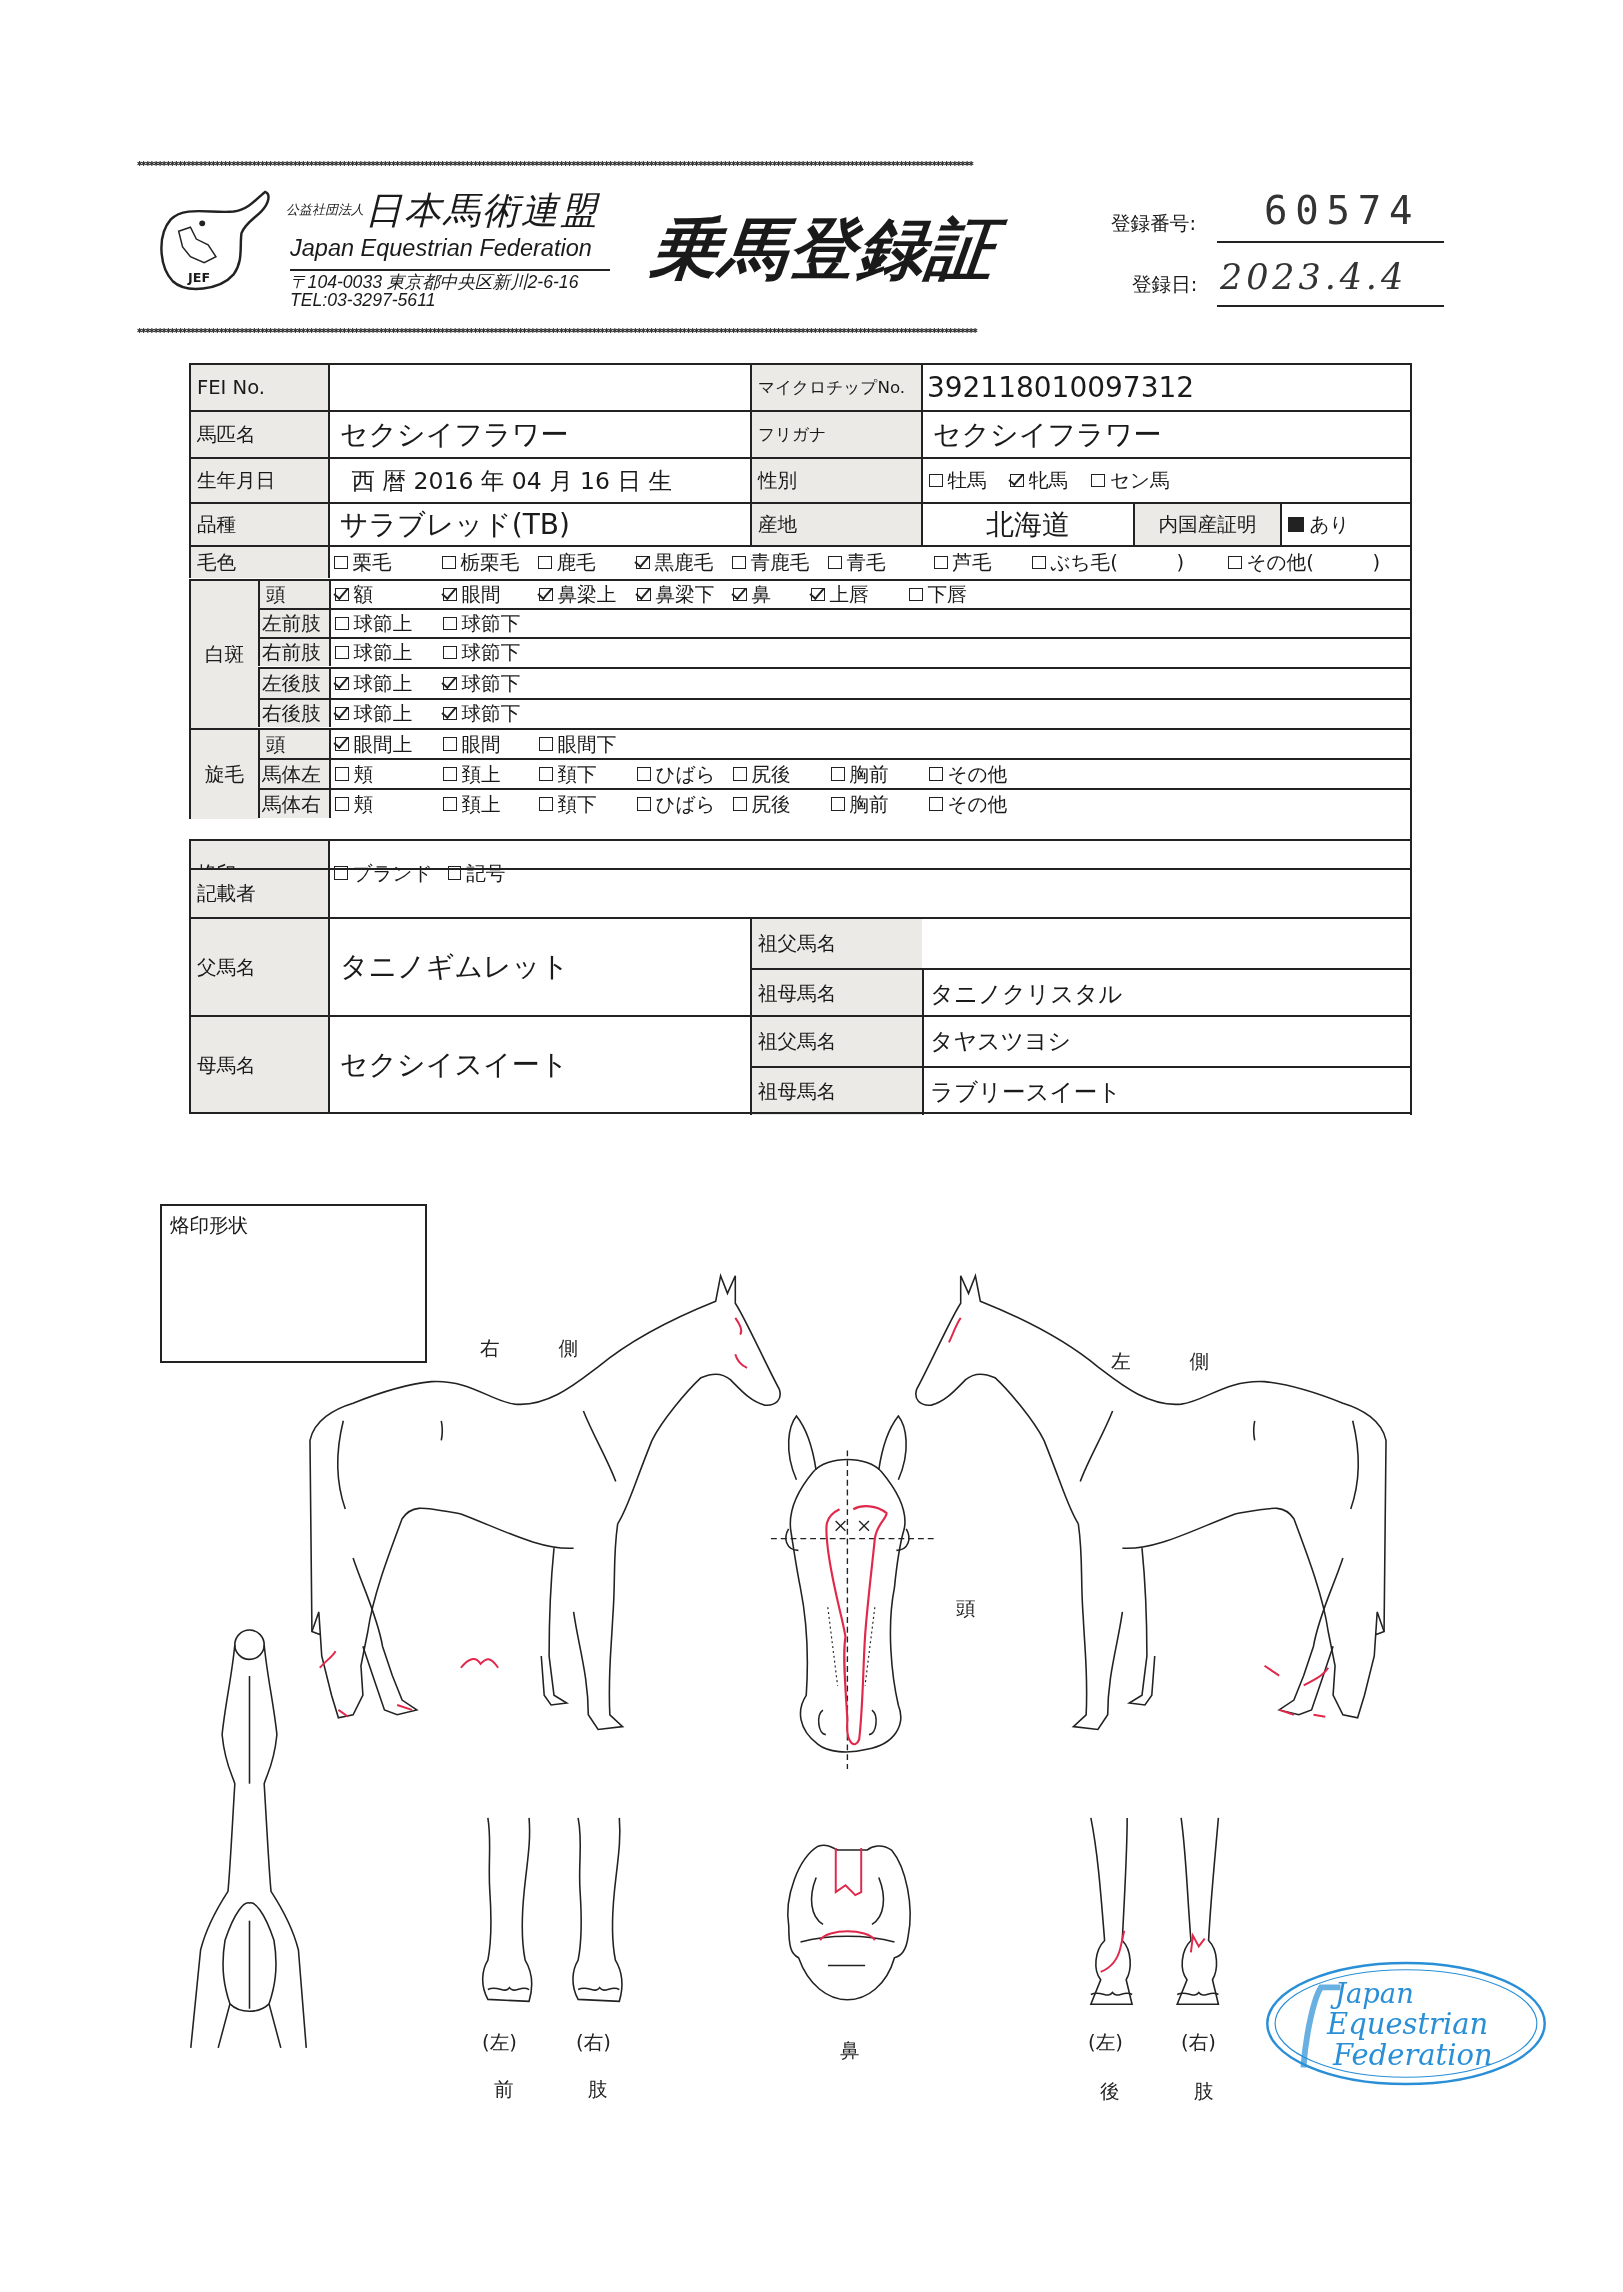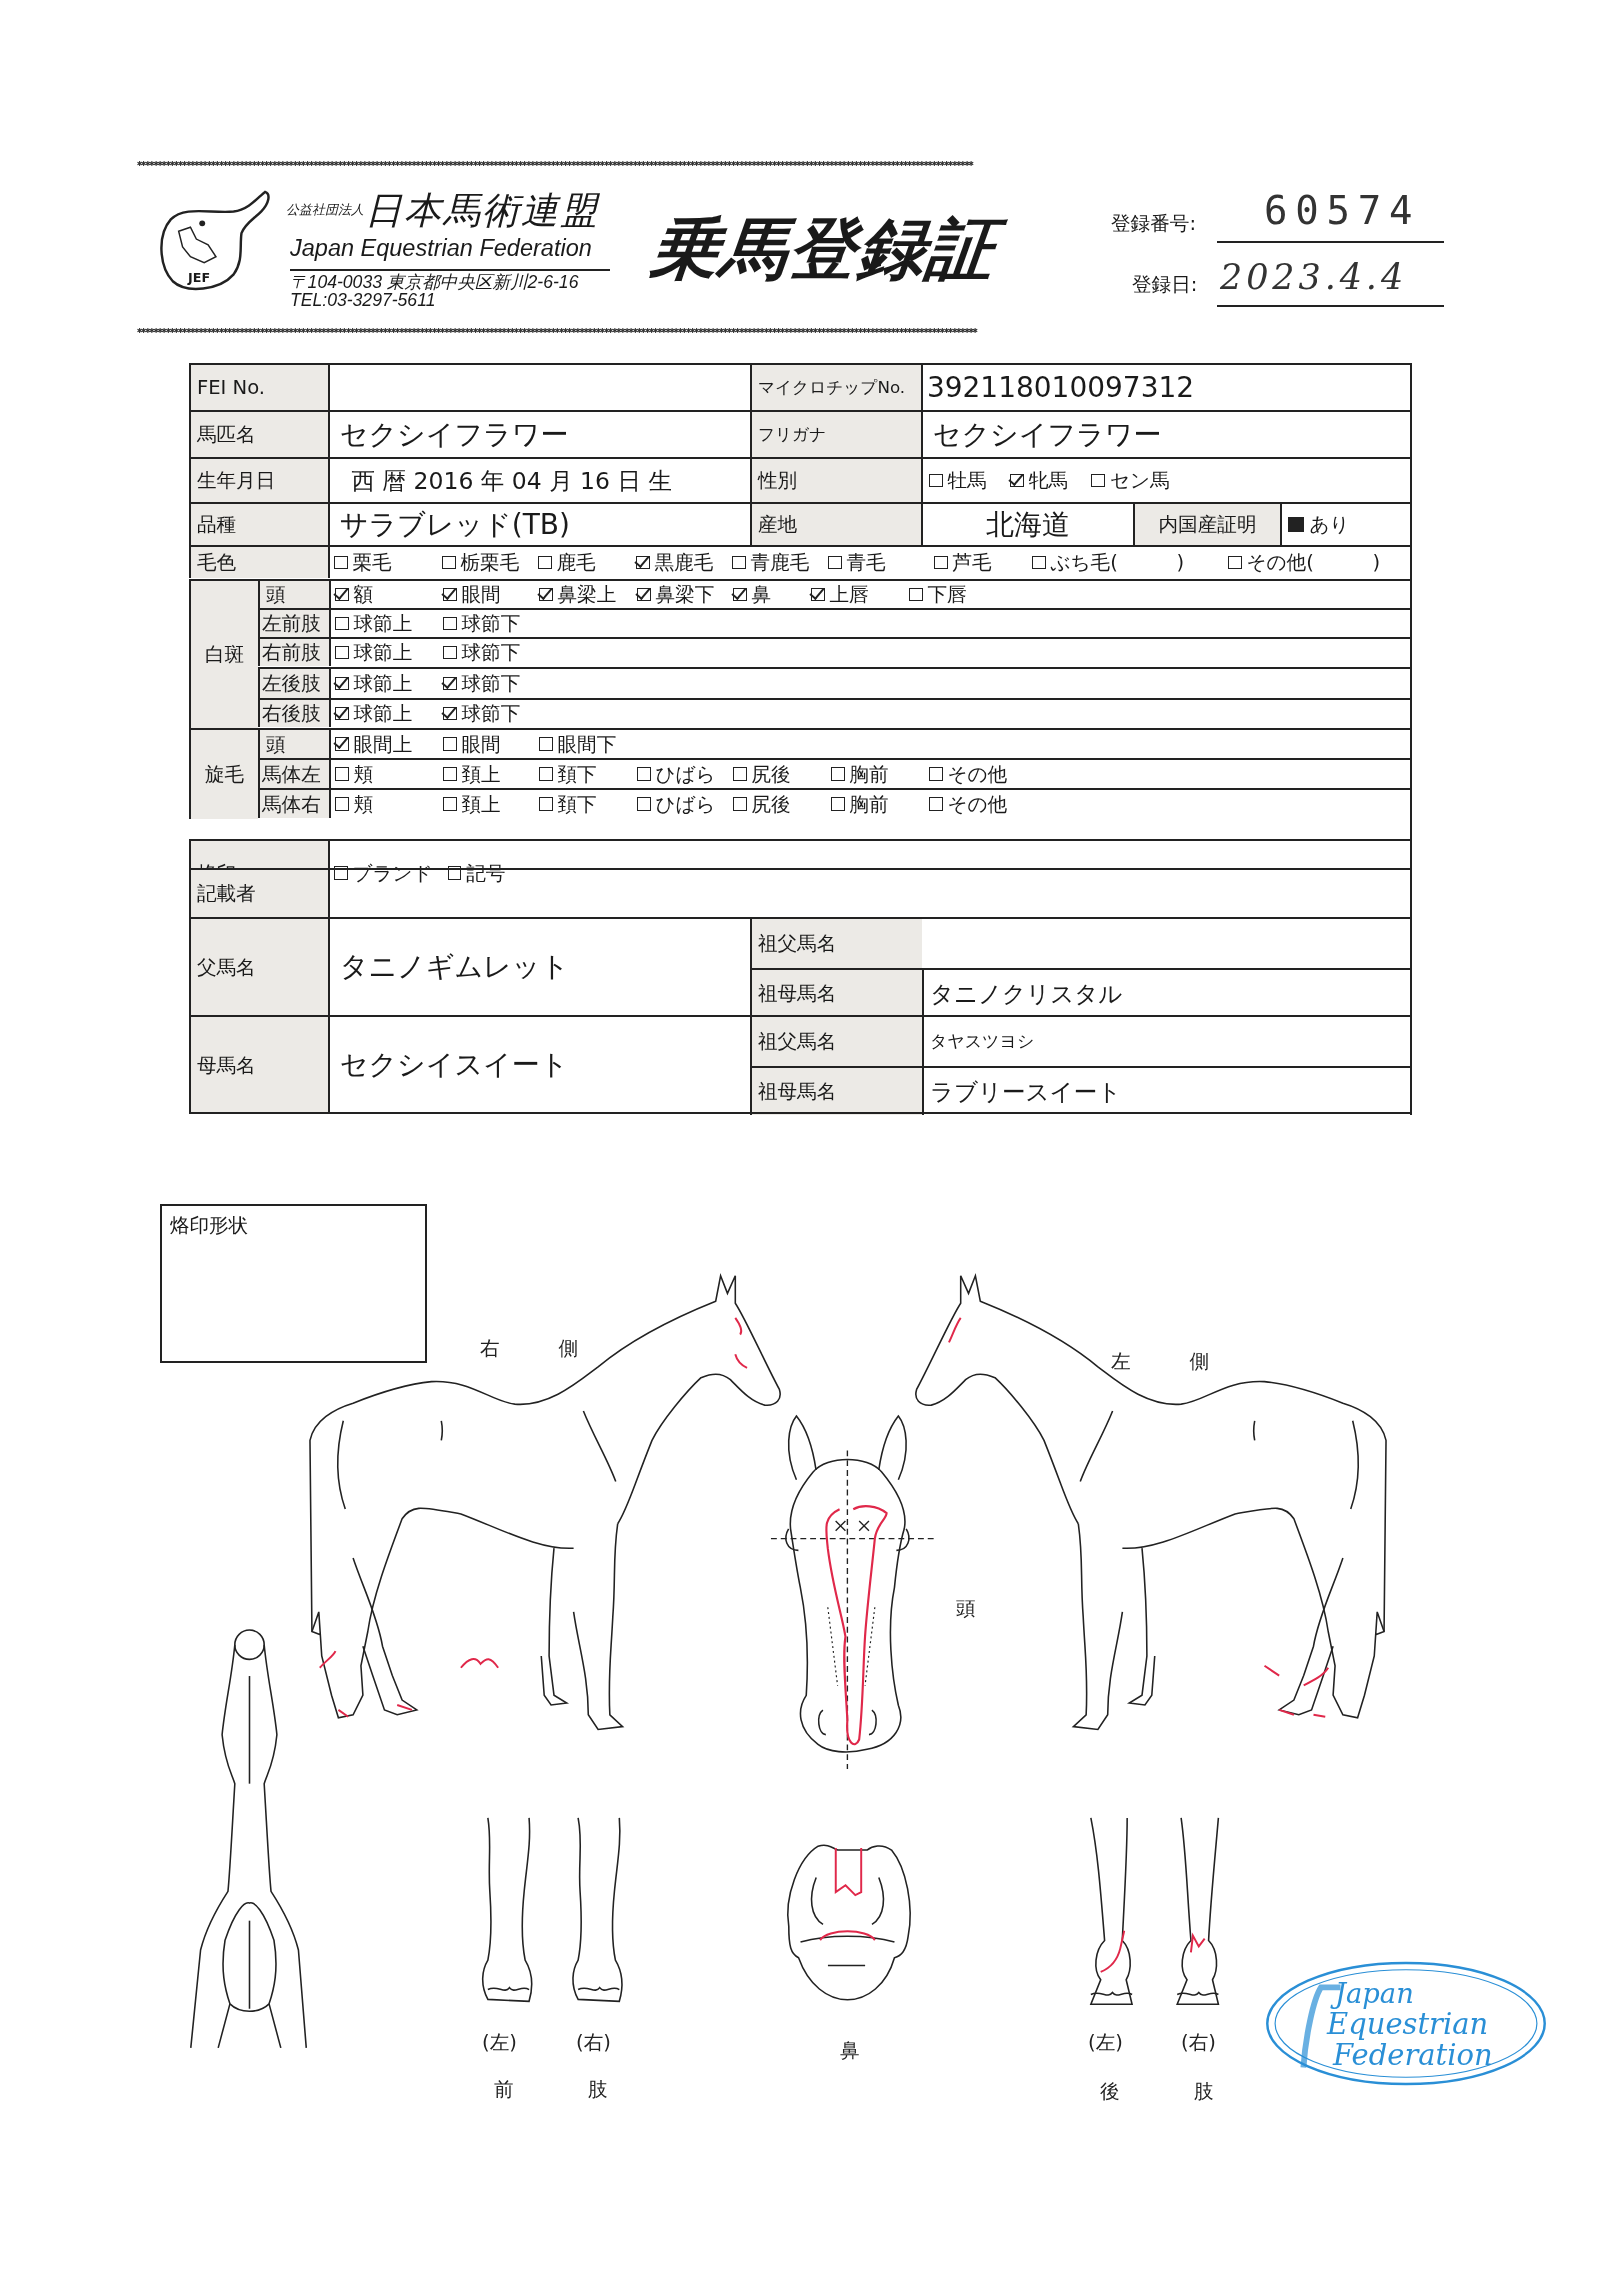--- a/index.html
+++ b/index.html
@@ -367,21 +367,21 @@
       <div class="cell lbl" style="left:0;width:172px;height:47px">祖母馬名</div>
       <div class="cell" style="left:172px;width:490px;height:47px;font-size:23.5px">タニノクリスタル</div>
     </div>
   </div>
 
   <div class="row" style="top:652px;height:98px">
     <div class="cell lbl" style="left:0;width:139px">母馬名</div>
     <div class="cell val-lg" style="left:139px;width:421px">セクシイスイート</div>
     <div class="abs" style="left:561px;top:0;width:662px;height:49px;">
       <div class="cell lbl" style="left:0;width:172px;height:49px">祖父馬名</div>
-      <div class="cell" style="left:172px;width:490px;height:49px;font-size:17px">タヤスツヨシ</div>
+      <div class="cell" style="left:172px;width:490px;height:49px;font-size:23px">タヤスツヨシ</div>
     </div>
     <div class="abs" style="left:561px;top:49px;width:662px;height:47px;border-top:2px solid #222">
       <div class="cell lbl" style="left:0;width:172px;height:47px">祖母馬名</div>
       <div class="cell" style="left:172px;width:490px;height:47px;font-size:23.5px">ラブリースイート</div>
     </div>
   </div>
 </div>
 <div class="grid-bottom" style="top:1112px"></div>
 <div class="grid-right" style="top:363px;height:752px"></div>
 

